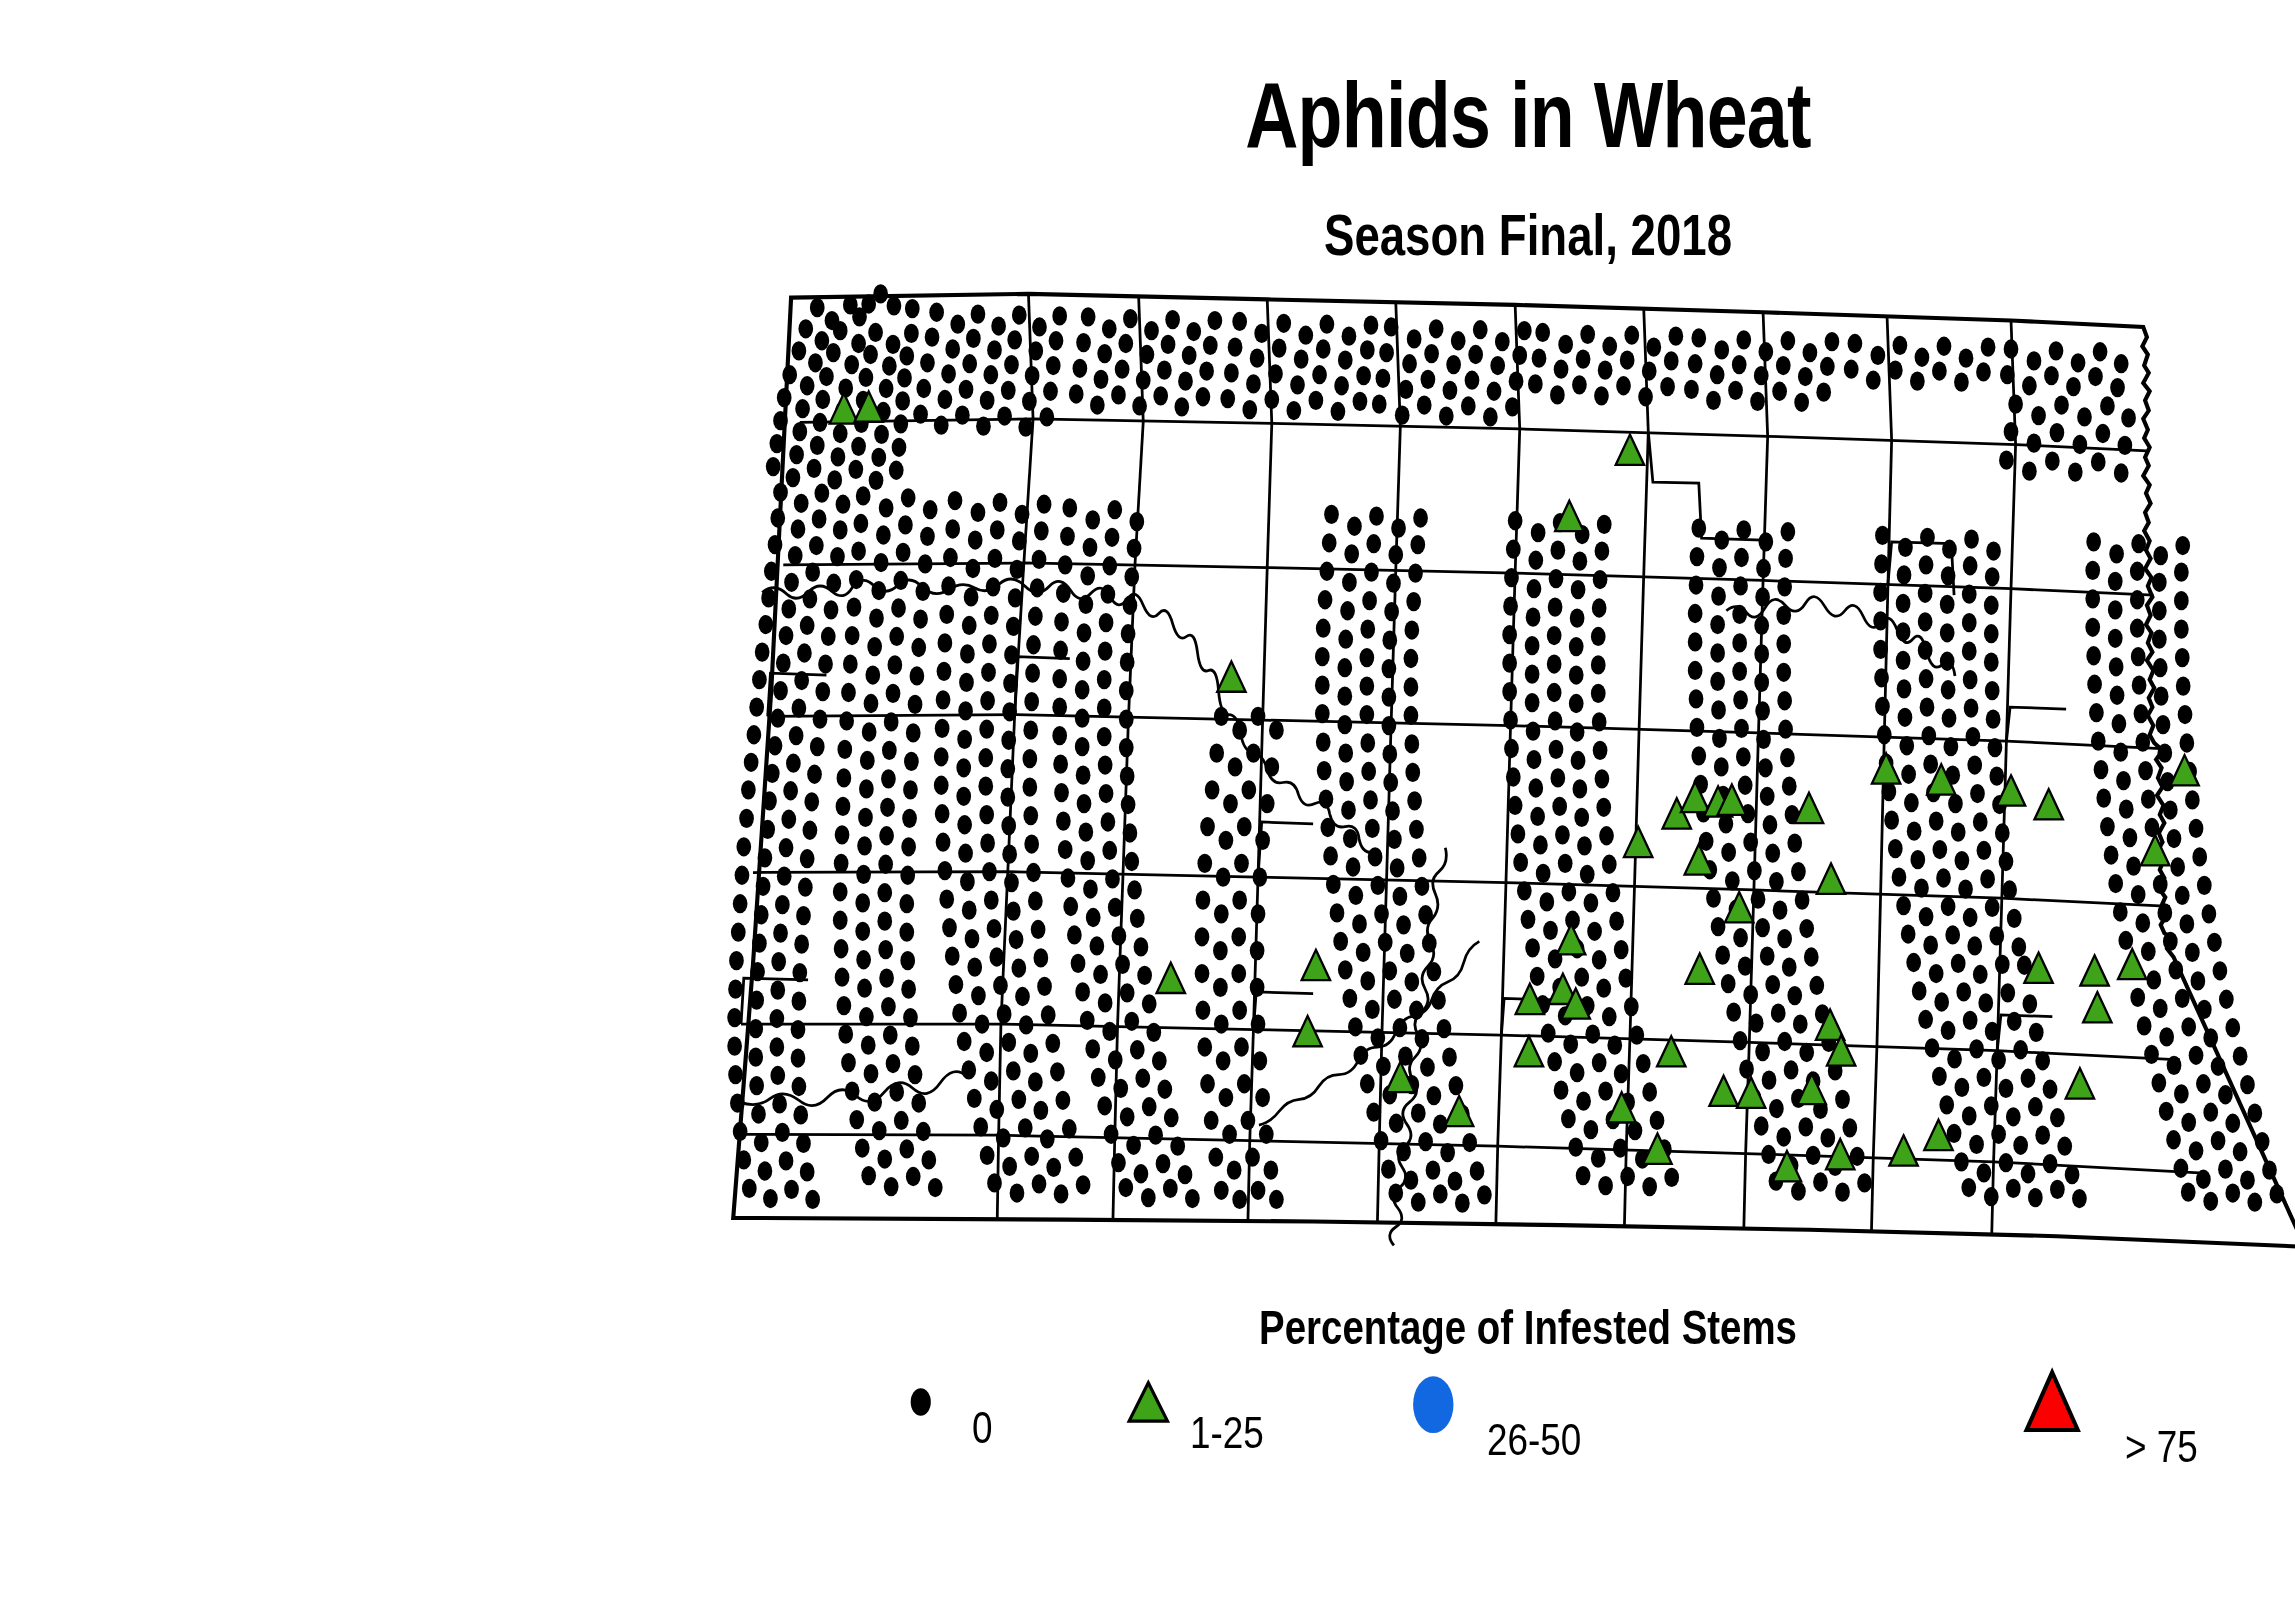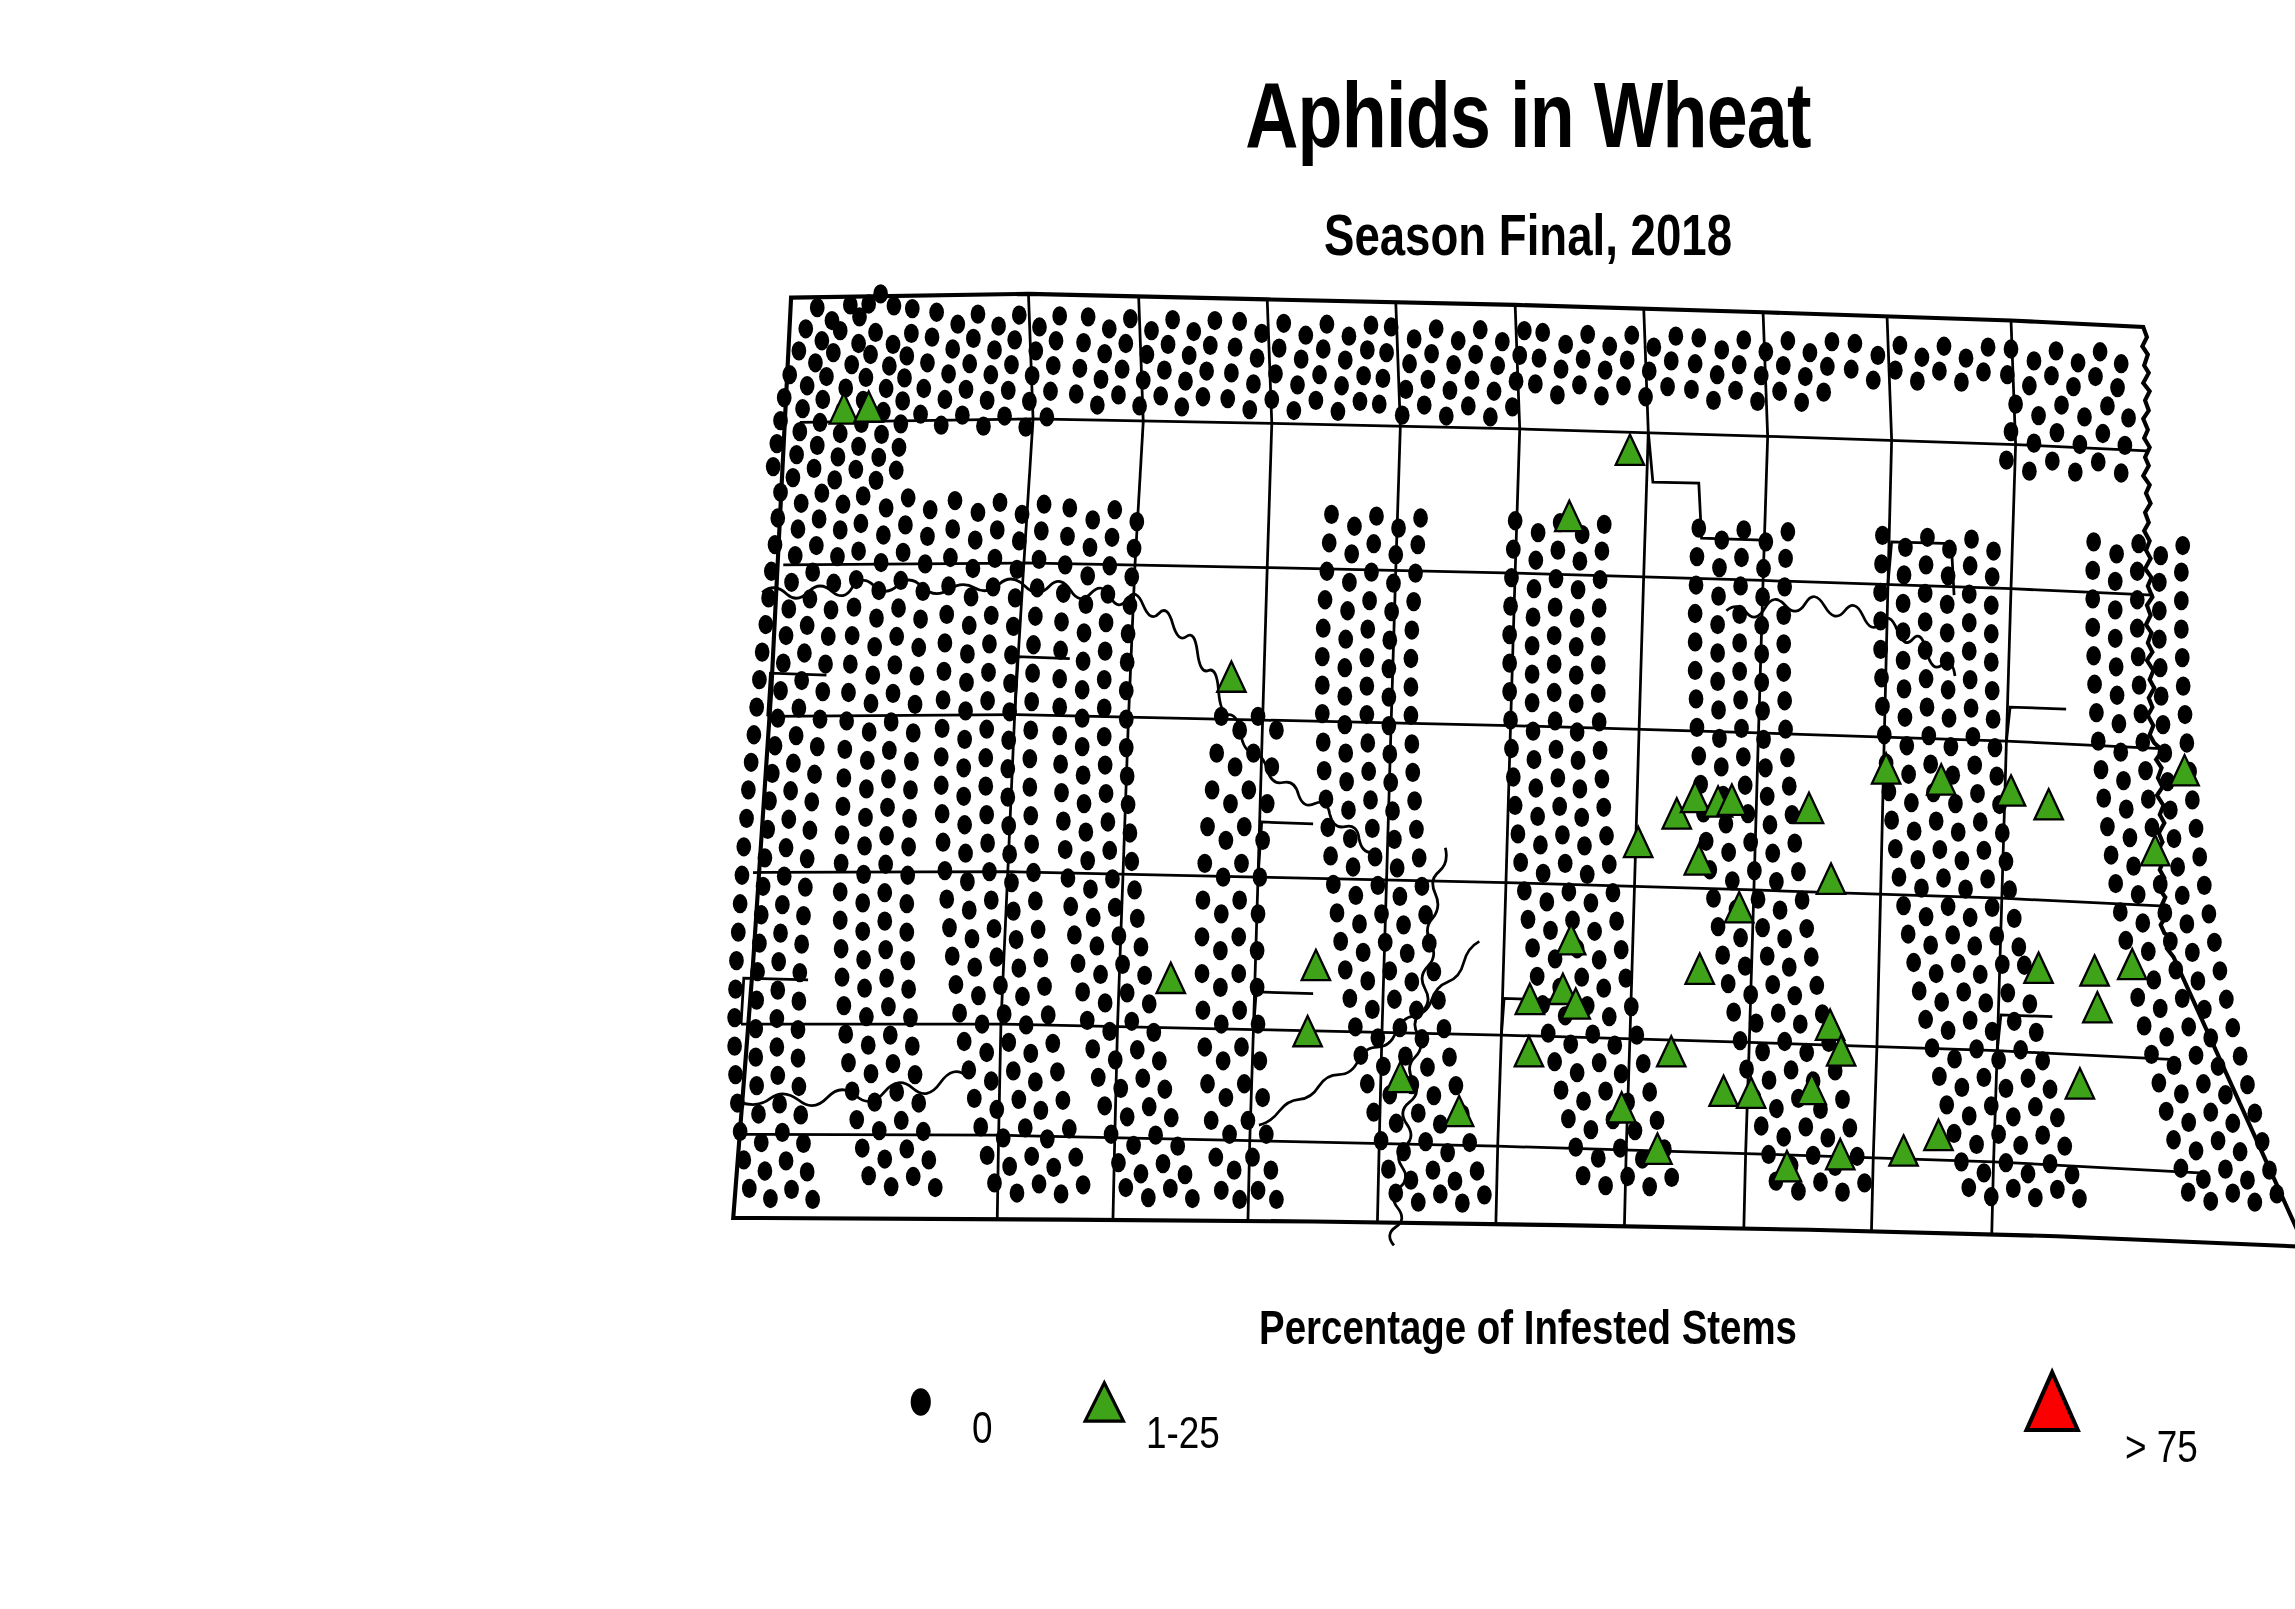--- a/index.html
+++ b/index.html
@@ -1611,27 +1611,33 @@
   <div class="legend-title">Percentage of Infested Stems</div>
 
   <div class="legend-row">
     <div class="legend-item" style="left:907px;width:257px;">
       <svg class="legend-sym" width="55" height="92" viewBox="0 0 120 200">
         <ellipse cx="30" cy="78" rx="22" ry="30" fill="#000000"></ellipse>
       </svg>
       <div class="legend-label" style="left:65px;top:39px;">0</div>
     </div>
 
-    <div class="legend-item" style="left:1076px;width:257px;">
+    <div class="legend-item" style="left:1120px;width:257px;">
       <svg class="legend-sym" width="73" height="92" viewBox="0 0 160 200">
         <polygon points="62,36 104,120 20,120" fill="#3FA319" stroke="#000000" stroke-width="7"></polygon>
       </svg>
       <div class="legend-label" style="left:70px;top:44px;">1-25</div>
     </div>
 
+    <div class="legend-item" style="left:1403px;width:285px;">
+      <svg class="legend-sym" width="78" height="92" viewBox="0 0 170 200">
+        <ellipse cx="66" cy="84" rx="44" ry="62" fill="#1168E0"></ellipse>
+      </svg>
+      <div class="legend-label" style="left:84px;top:51px;">26-50</div>
+    </div>
 
 
     <div class="legend-item" style="left:2006px;width:285px;">
       <svg class="legend-sym" width="106" height="96" viewBox="0 0 230 210">
         <polygon points="100,14 156,140 44,140" fill="#FA0000" stroke="#000000" stroke-width="9"></polygon>
       </svg>
       <div class="legend-label" style="left:119px;top:58px;">&gt; 75</div>
     </div>
   </div>
 

